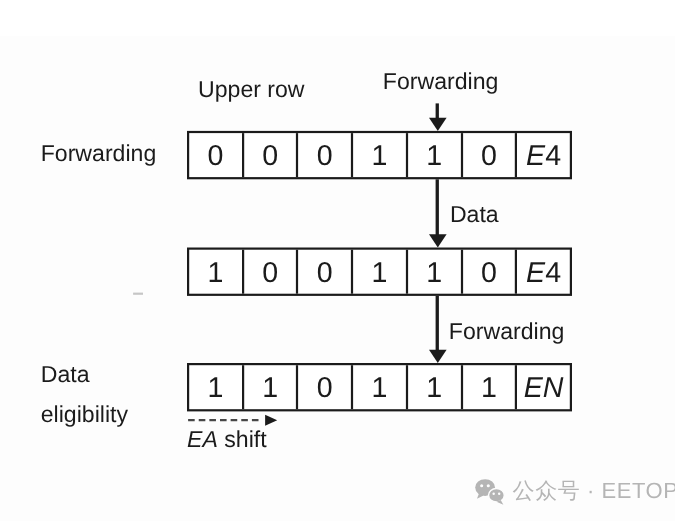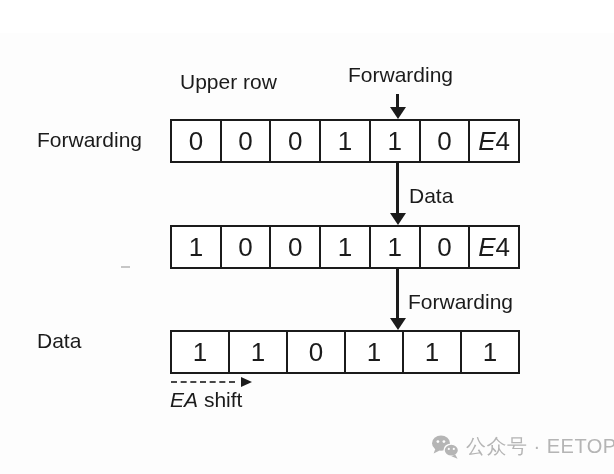--- a/index.html
+++ b/index.html
@@ -109,27 +109,31 @@
       <div class="cell">0</div>
       <div class="cell"><em>E</em>4</div>
     </div>
   <div id="stray-mark"></div>
 
   <div class="vshaft" id="arrow-fwd"></div>
   <div class="ahead" id="arrow-fwd-head"></div>
   <div class="lbl" id="fwd-mid-label">Forwarding</div>
 
   <div class="lbl" id="row3-label-1">Data</div>
+  <div class="lbl" id="row3-label-2">eligibility</div>
   <div class="bitrow" id="row3">
       <div class="cell">1</div>
       <div class="cell">1</div>
       <div class="cell">0</div>
       <div class="cell">1</div>
       <div class="cell">1</div>
       <div class="cell">1</div>
+      <div class="cell">
+        <em>EN</em>
+      </div>
     </div>
 
   <div class="dash-line"></div>
   <div class="ahead-right"></div>
   <div class="lbl" id="ea-shift-label"><em>EA</em><span class="sp">shift</span></div>
 
   <div id="watermark">
     <svg width="28" height="26" viewBox="0 0 28 26">
       <g fill="#b5b5b5">
         <ellipse cx="10" cy="9.2" rx="9" ry="7.6"></ellipse>

